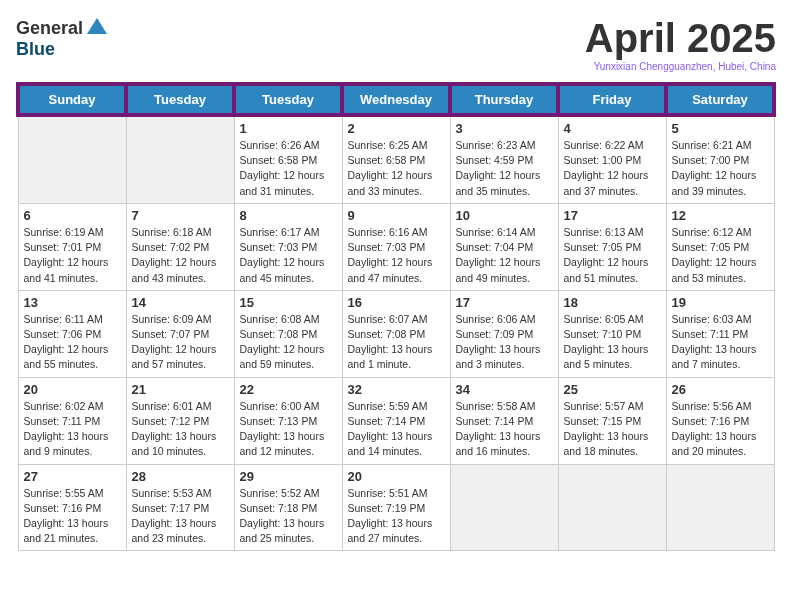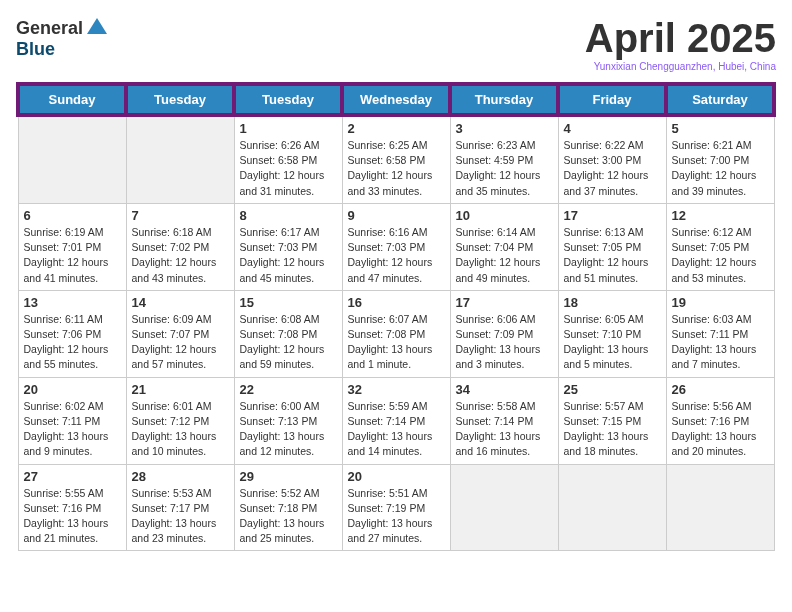--- a/index.html
+++ b/index.html
@@ -142,21 +142,21 @@
         <td>
           <span class="day-num">3</span>
           <div class="day-info">Sunrise: 6:23 AM
 Sunset: 4:59 PM
 Daylight: 12 hours
 and 35 minutes.</div>
         </td>
         <td>
           <span class="day-num">4</span>
           <div class="day-info">Sunrise: 6:22 AM
-Sunset: 3:00 PM
+Sunset: 1:00 PM
 Daylight: 12 hours
 and 37 minutes.</div>
         </td>
         <td>
           <span class="day-num">5</span>
           <div class="day-info">Sunrise: 6:21 AM
 Sunset: 7:00 PM
 Daylight: 12 hours
 and 39 minutes.</div>
         </td>

